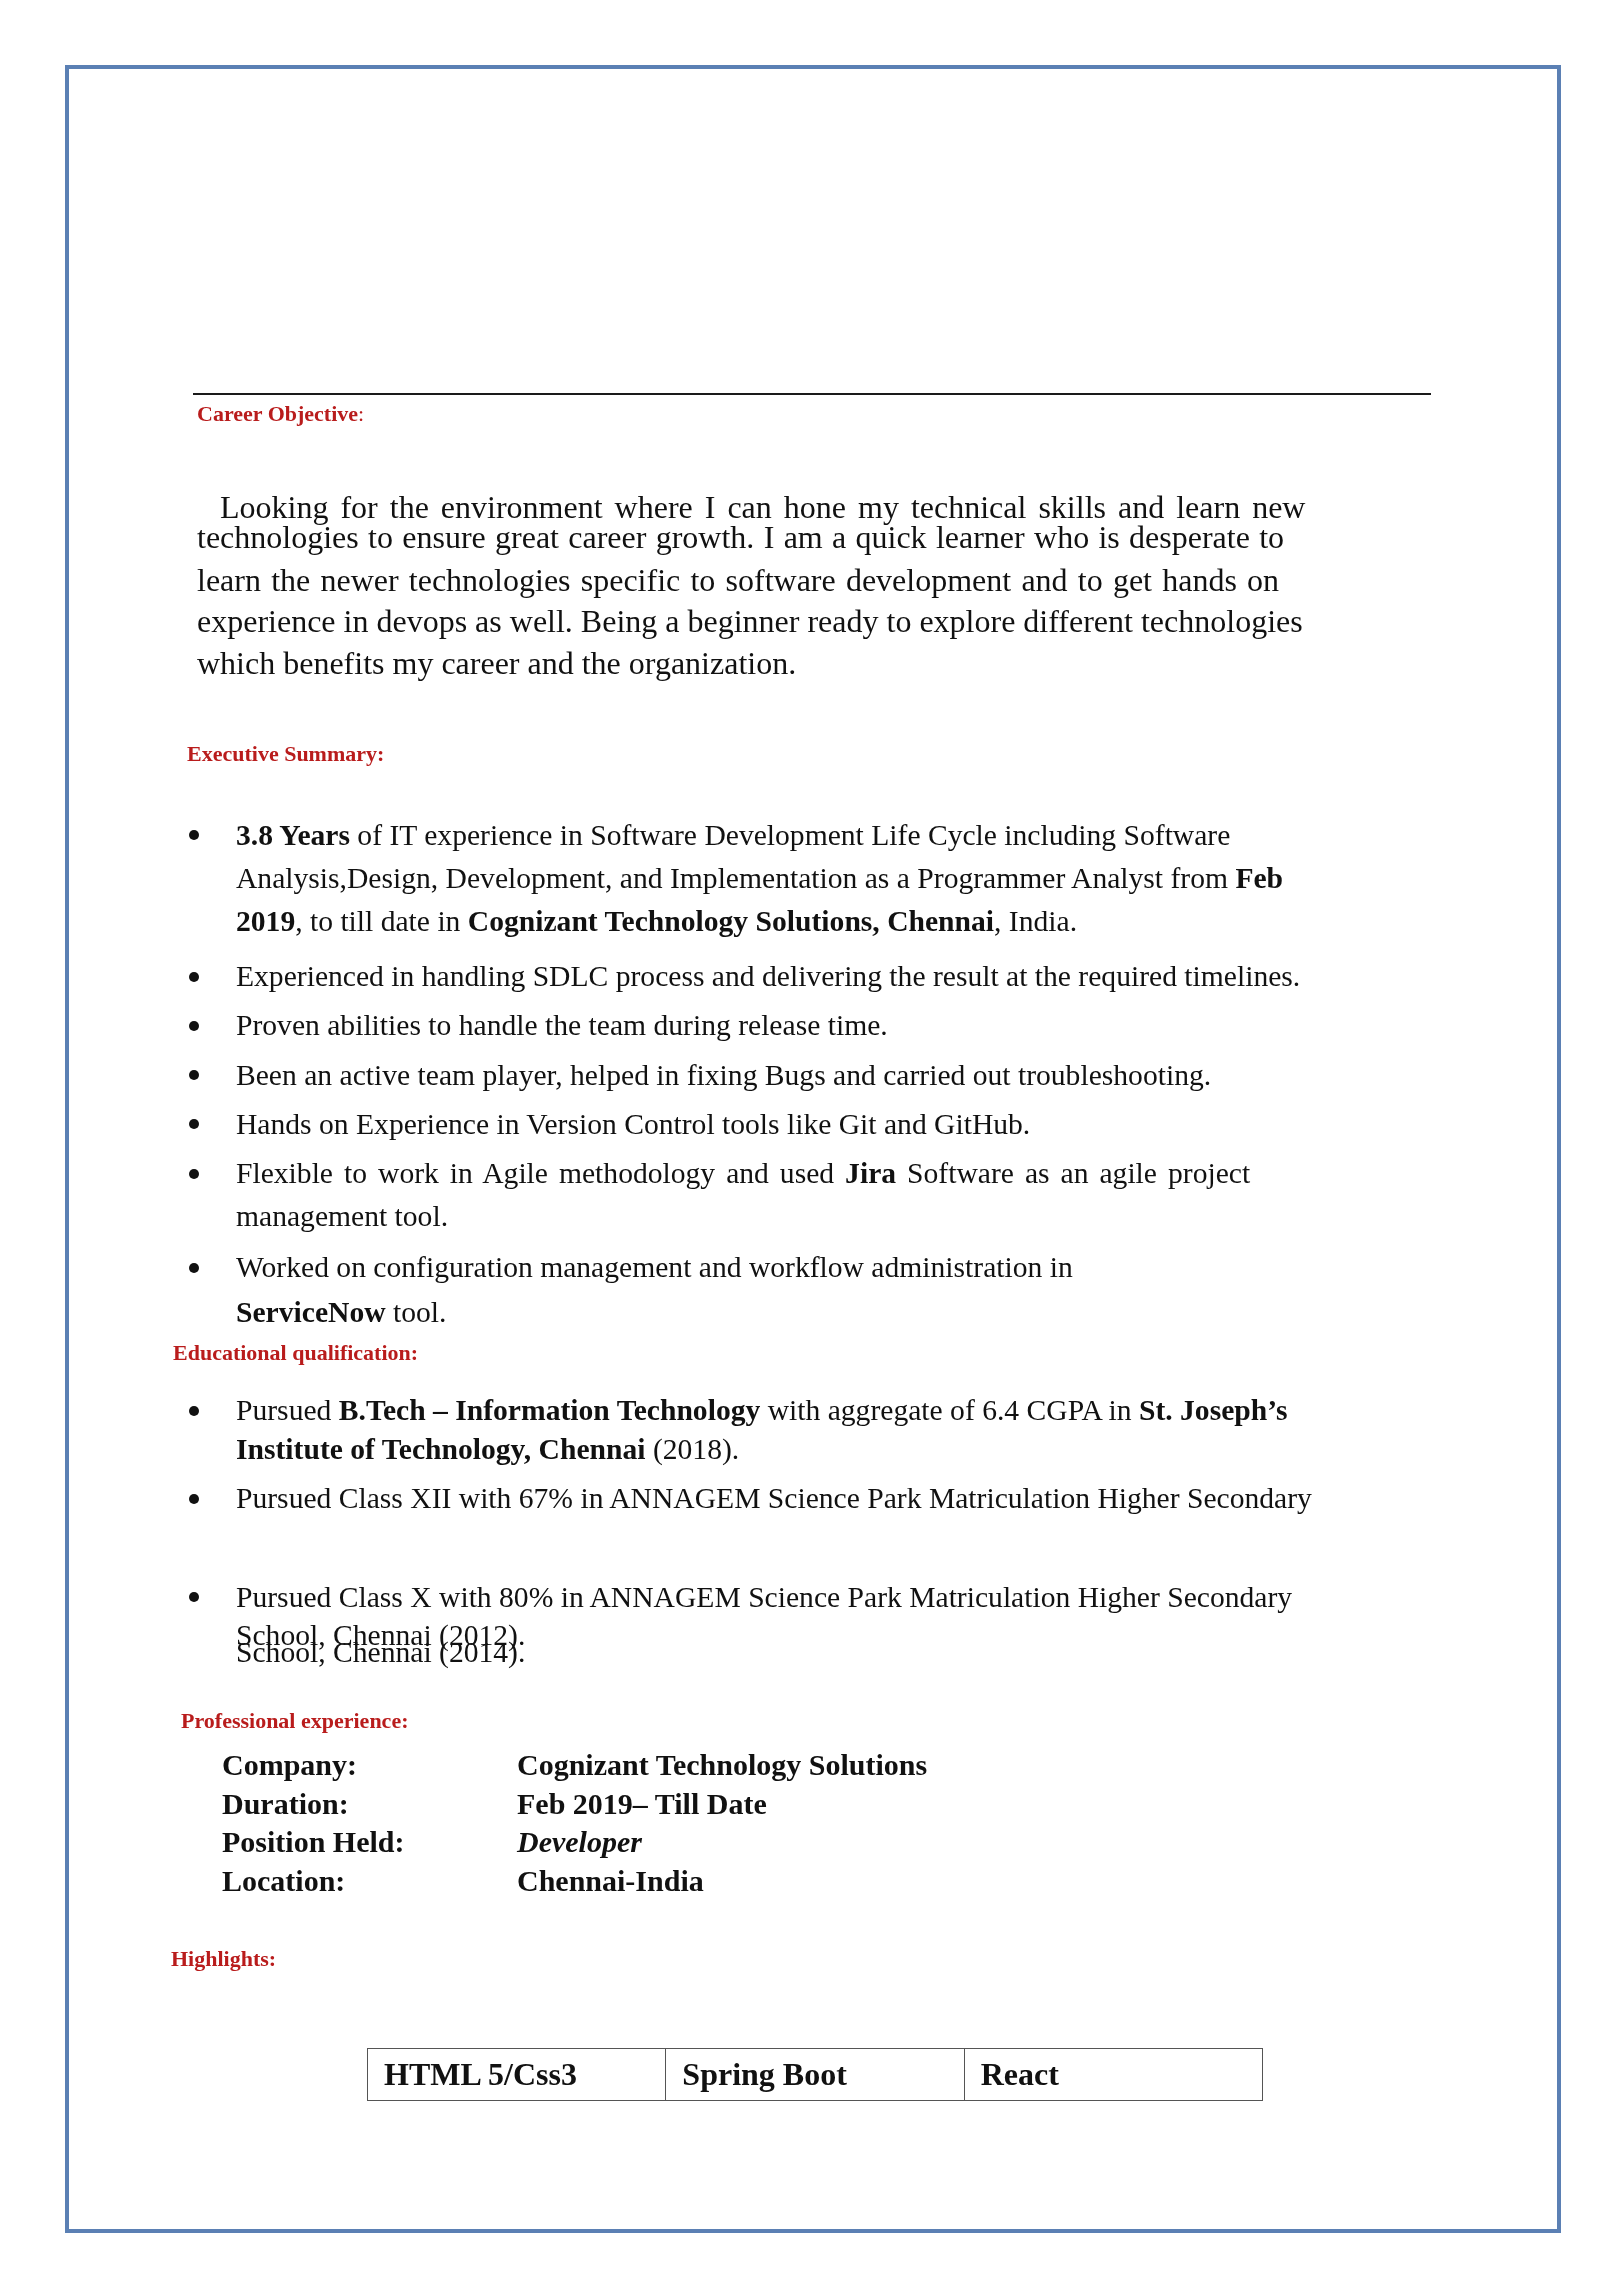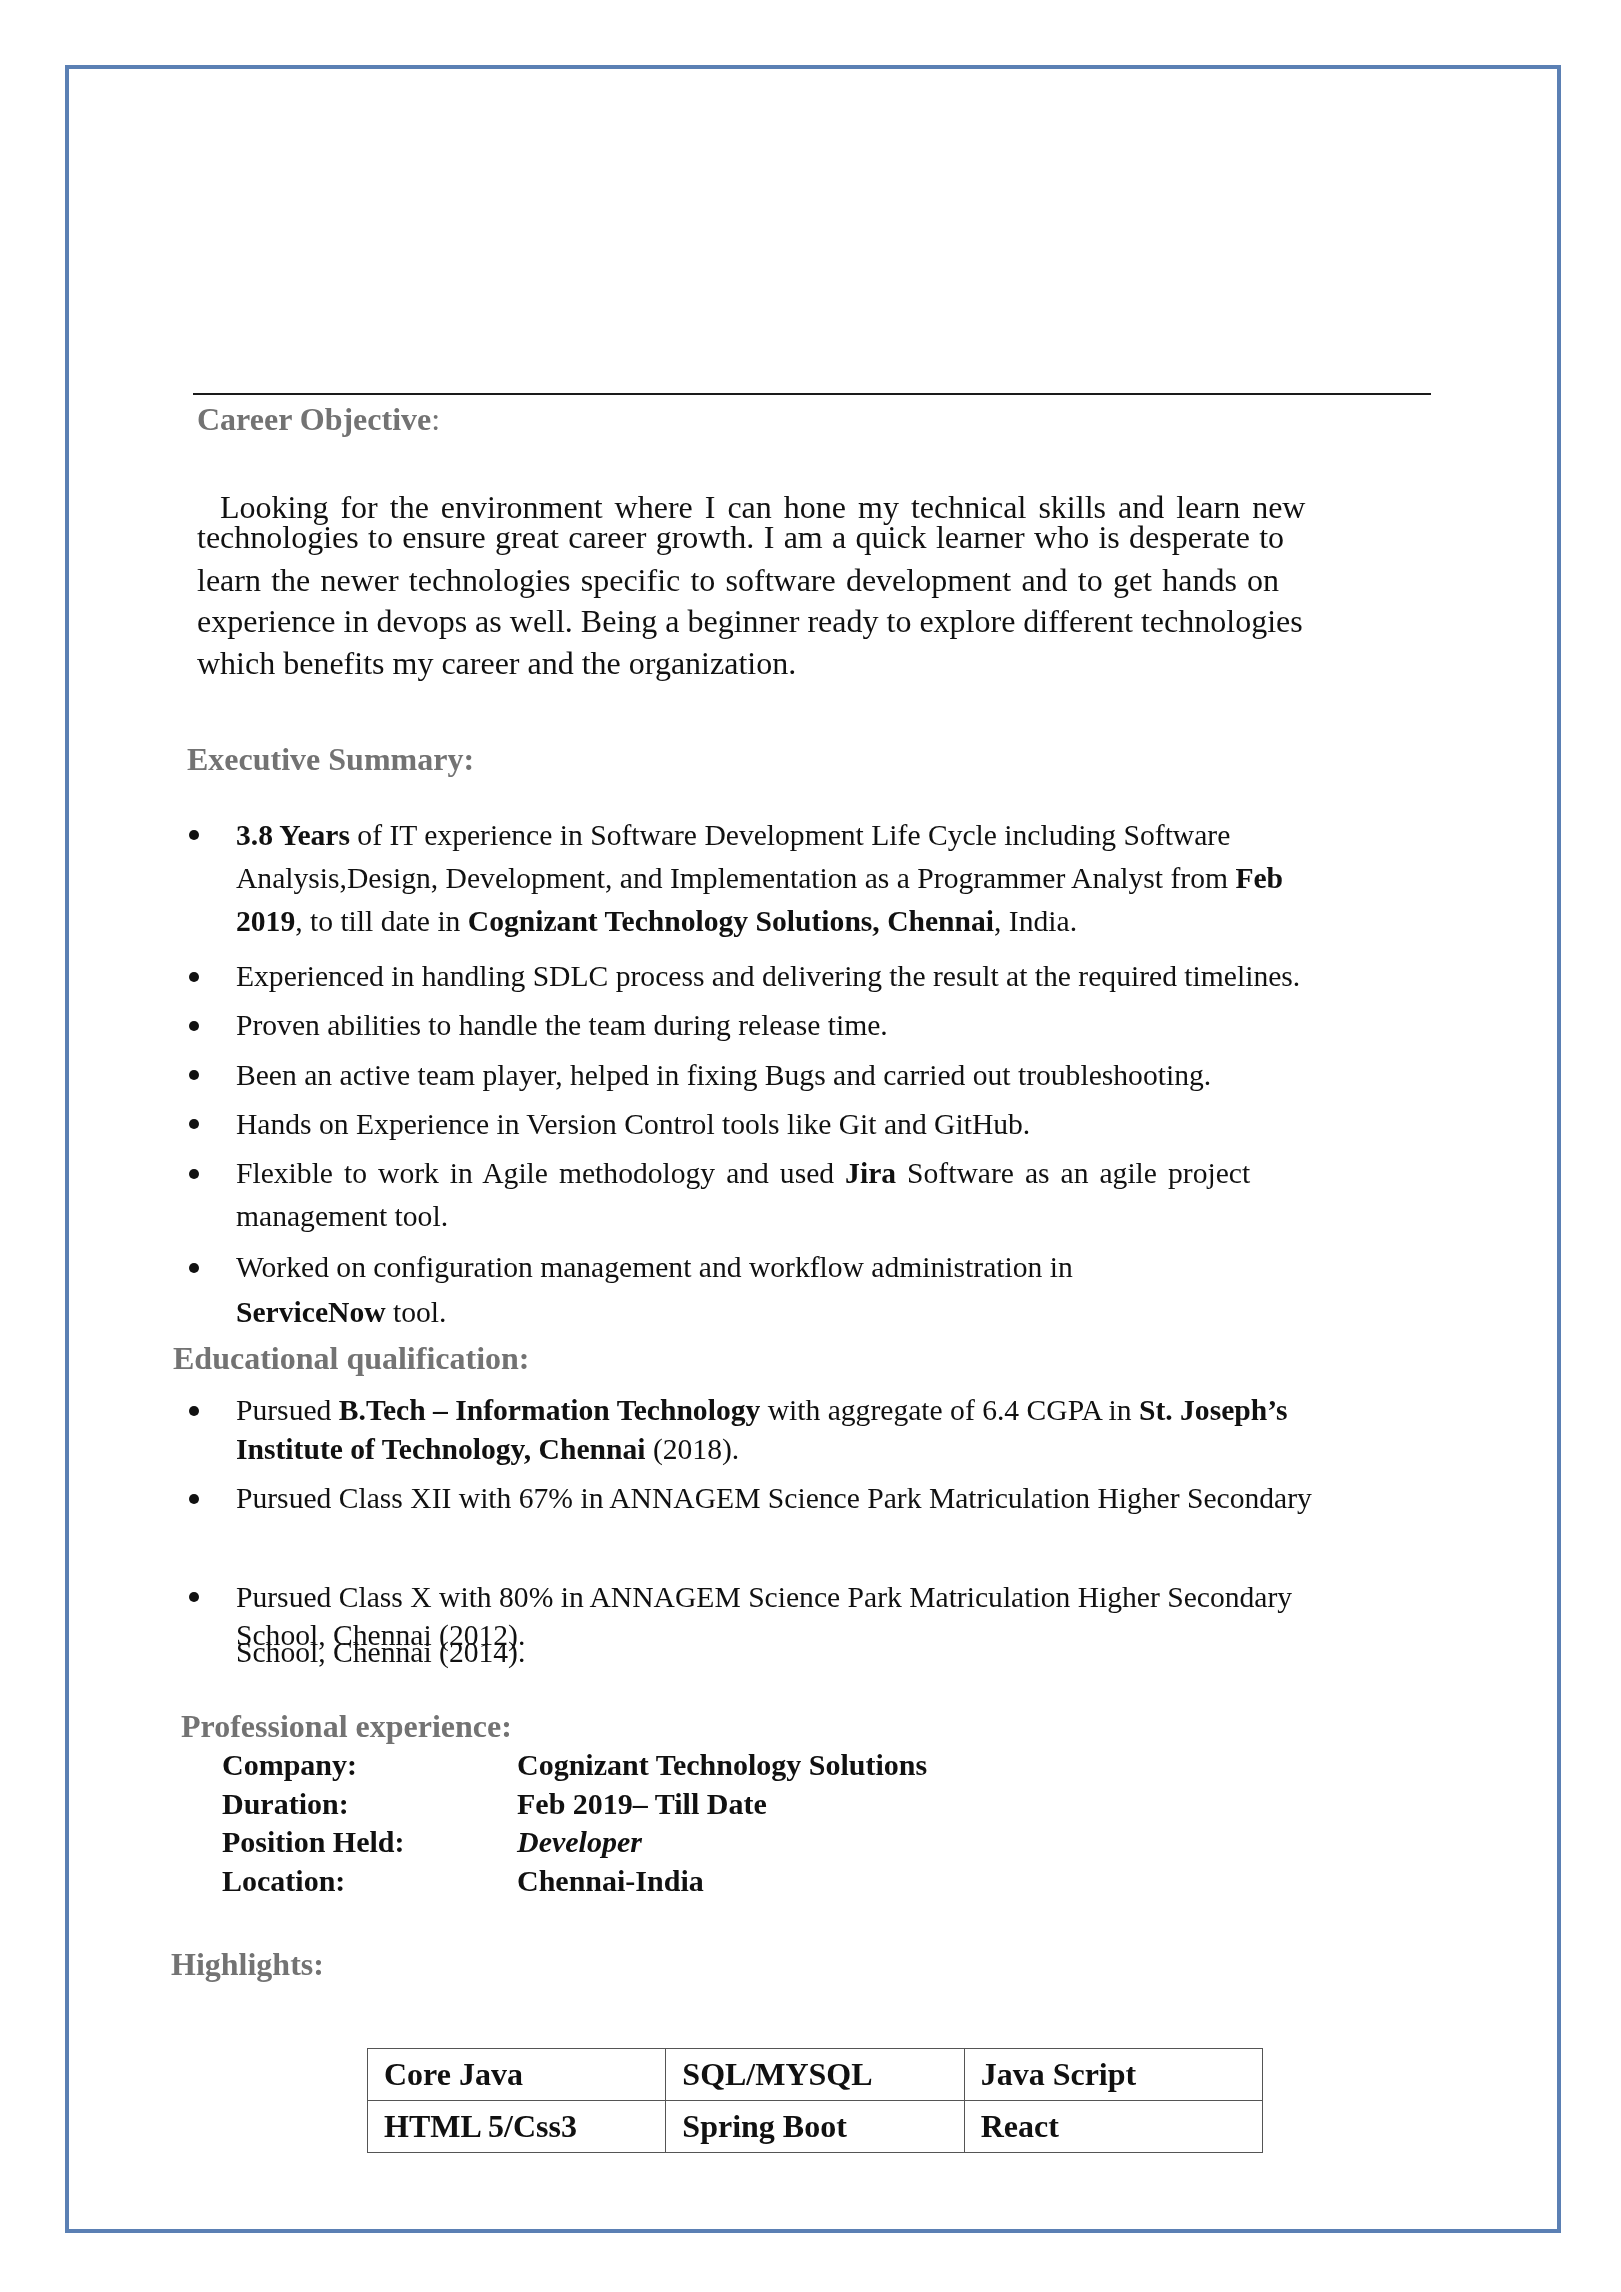--- a/index.html
+++ b/index.html
@@ -1,21 +1,21 @@
 <!DOCTYPE html>
 <html style="font-size:14.3px"><head>
 <meta charset="utf-8">
 <style>
   html, body { margin: 0; padding: 0; background: #ffffff; }
   body { width: 1622px; height: 2293px; position: relative; overflow: hidden;
          font-family: "Liberation Serif", "DejaVu Serif", serif; color: #111; }
   .frame { position: absolute; left: 65px; top: 65px; width: 1488px; height: 2160px;
            border: 4.5px solid #5b80b4; box-sizing: content-box; }
   .rule { position: absolute; left: 193px; top: 393px; width: 1238px; height: 1.8px; background: #1a1a1a; }
-  .heading { position: absolute; font-weight: bold; color: #737373; font-size: 32px; line-height: 1; white-space: nowrap; }
+  .heading { position: absolute; font-weight: bold; color: #b91c1c; font-size: 22px; line-height: 1; white-space: nowrap; }
   .heading .colon-light { font-weight: normal; }
   .bdot { position: absolute; left: 0; width: 14.3px; height: 12.5px; }
   .bdot::before { content: ""; position: absolute; left: 2.7px; top: 0; width: 9.9px; height: 9.9px; border-radius: 50%; background: #111; }
   b { font-weight: bold; }
   table.skills { position: absolute; left: 367px; top: 2048px; width: 896px; border-collapse: collapse;
                  font-size: 32px; font-weight: bold; }
   table.skills td { border: 1.8px solid #555; height: 52px; padding: 0 0 0 16px; vertical-align: middle; width: 33.33%; box-sizing: border-box; }
 </style>
 </head>
 <body>
@@ -117,25 +117,20 @@
   <div>
     <div style="position:absolute; left:222px; top:1864px; white-space:nowrap;">Location:</div>
     <div style="position:absolute; left:517px; top:1864px; white-space:nowrap;">Chennai-India</div>
   </div>
 </div>
 
 <div class="heading" style="left:171px; top:1948px;">Highlights:</div>
 
 <table class="skills">
   <tbody>
-      <tr>
-    <td>Core Java</td>
-    <td>SQL/MYSQL</td>
-    <td>Java Script</td>
-  </tr>
   <tr>
     <td>HTML 5/Css3</td>
     <td>Spring Boot</td>
     <td>React</td>
   </tr>
 </tbody>
   </table>
 
 
 </body></html>

